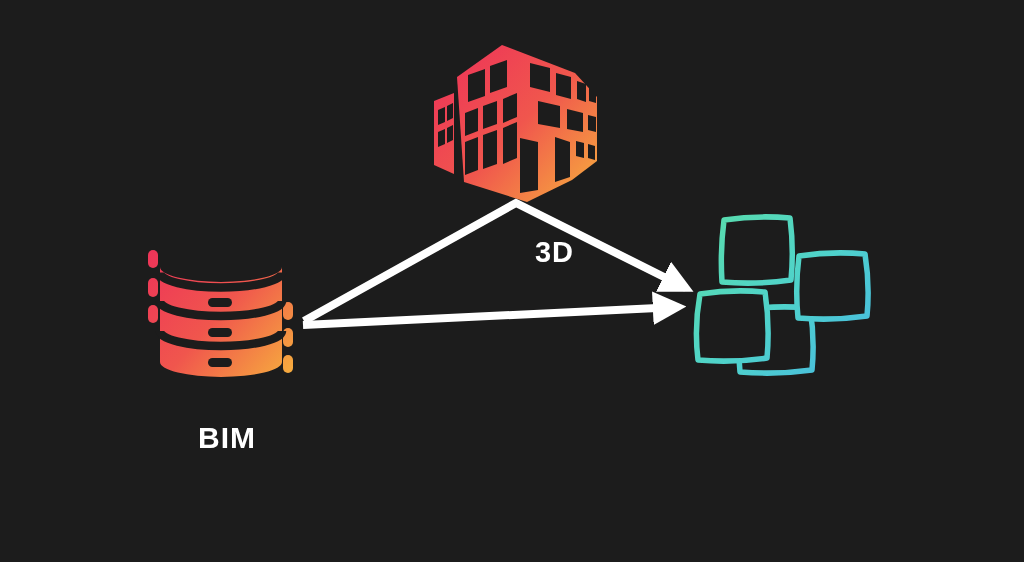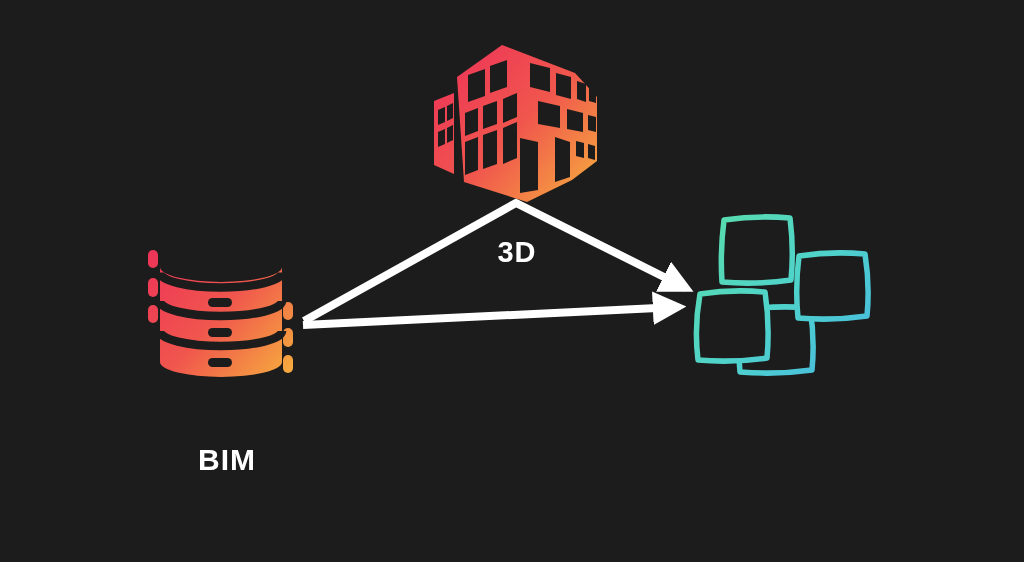--- a/index.html
+++ b/index.html
@@ -15,22 +15,22 @@
   .icon-building { left: 420px; top: 30px; }
   .icon-db { left: 140px; top: 238px; }
   .icon-notes { left: 690px; top: 210px; }
   .win { fill: var(--bg); }
   .sep { stroke: var(--bg); stroke-width: 8.5; fill: none; }
   .note { fill: var(--bg); stroke-width: 5.5; stroke-linejoin: round; }
   .lbl {
     position: absolute; color: #ffffff; font-weight: 700;
     letter-spacing: 1px; text-align: center; user-select: none;
   }
-  .lbl-3d  { left: 460px; top: 236px; width: 114px; font-size: 29px; }
-  .lbl-bim { left: 160px; top: 421px; width: 134px; font-size: 30px; margin-top: 22px; }
+  .lbl-3d  { left: 460px; top: 236px; width: 114px; font-size: 29px; text-align: right; }
+  .lbl-bim { left: 160px; top: 421px; width: 134px; font-size: 30px; }
   .lbl-lps { left: 711px; top: 421px; width: 130px; font-size: 30px; }
 </style>
 </head>
 <body>
 
 <div class="stage">
 
   <svg class="overlay" width="1024" height="562" viewBox="0 0 1024 562">
     <defs>
       <marker id="arrHead" viewBox="0 0 10 10" refX="7.5" refY="5" markerWidth="4.2" markerHeight="4.2" orient="auto-start-reverse">

